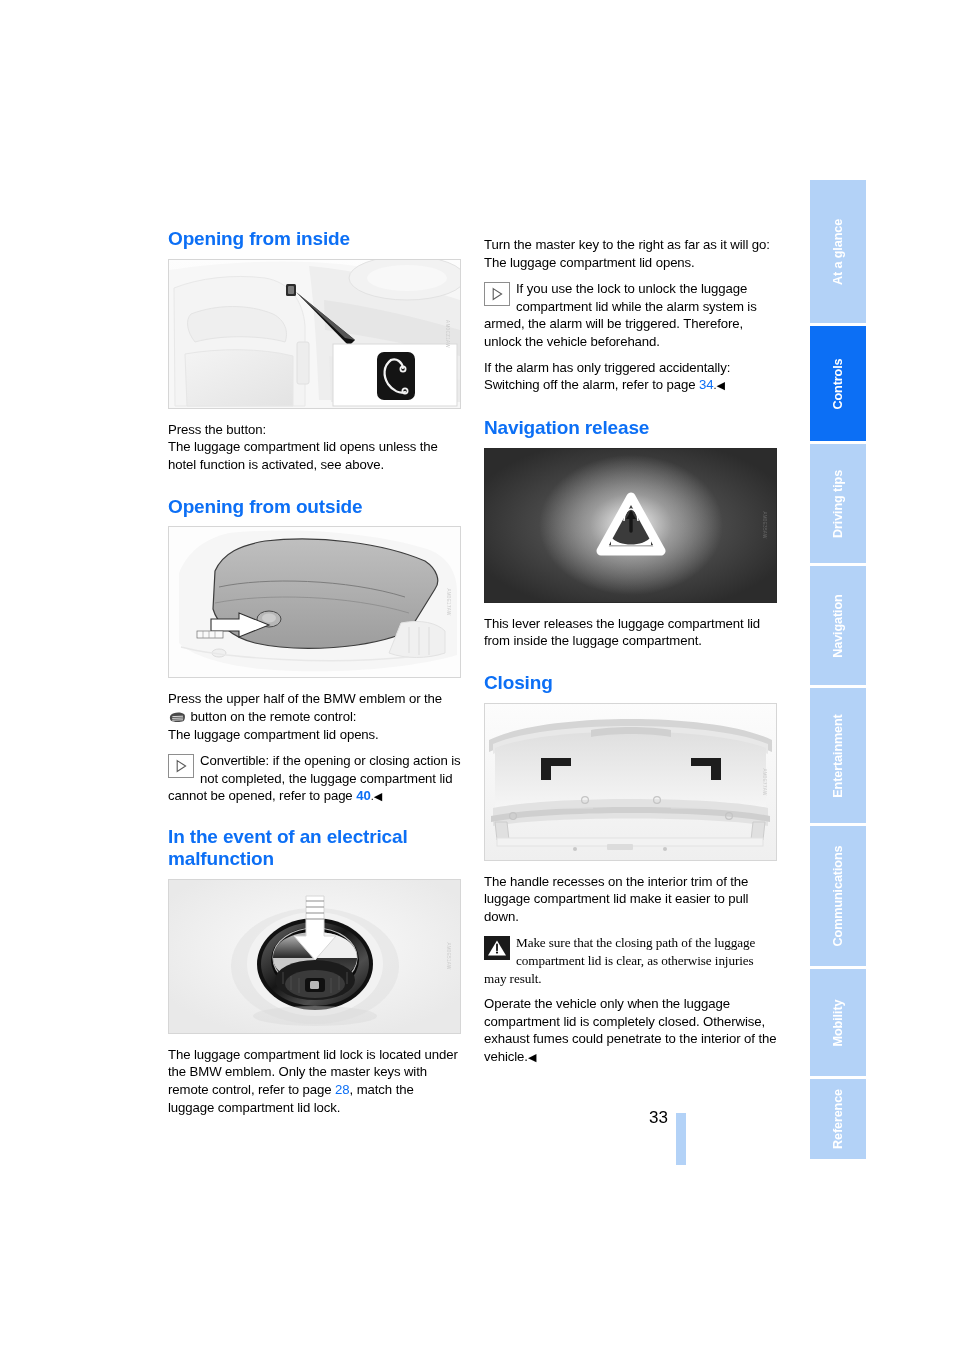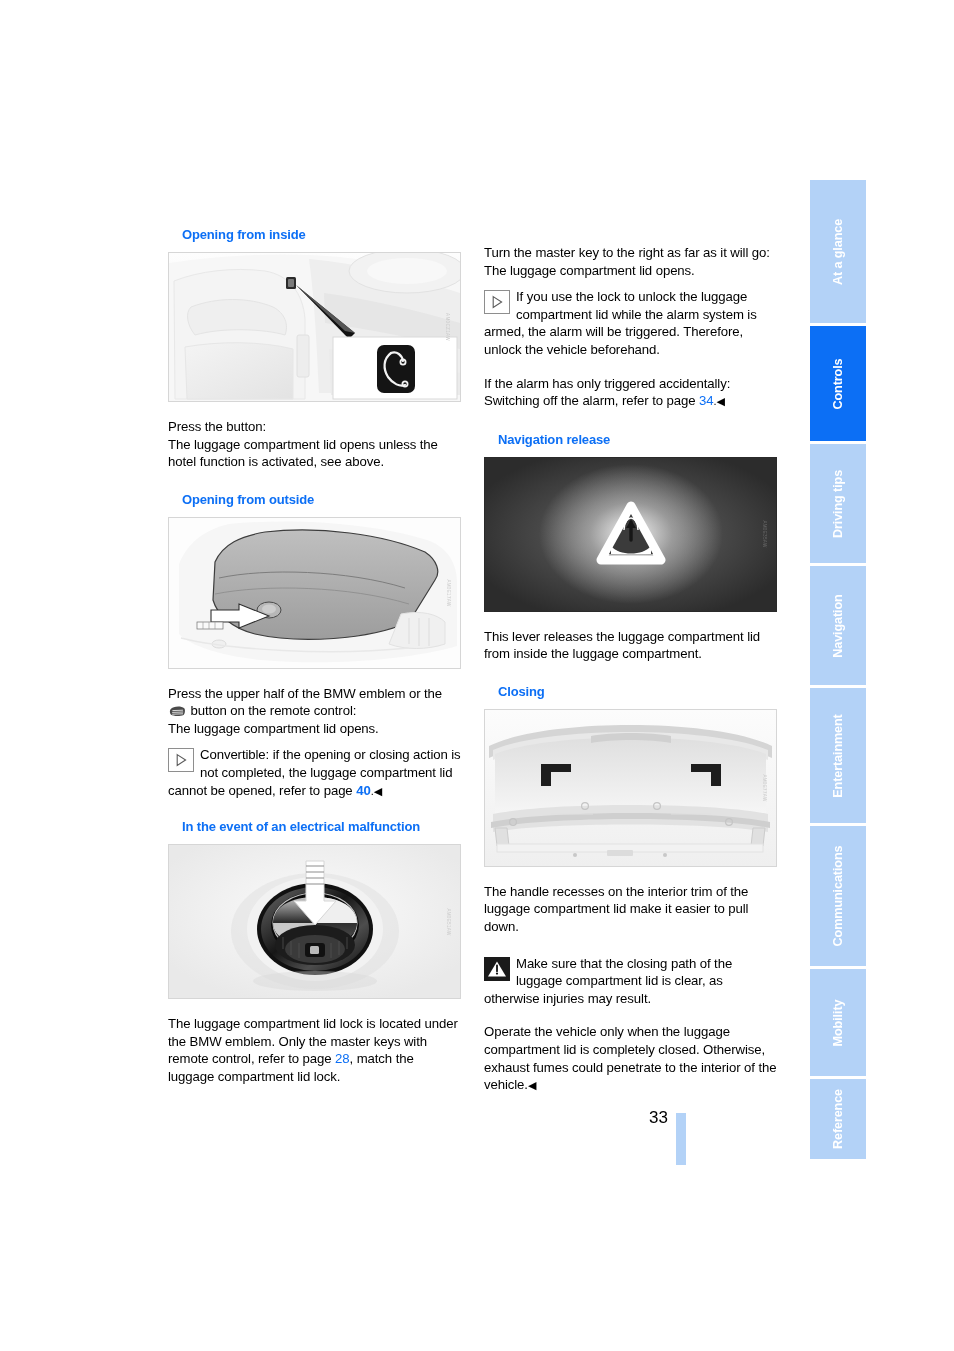--- a/index.html
+++ b/index.html
@@ -27,32 +27,32 @@
   .column {
     position: absolute;
     width: 293px;
     top: 228px;
   }
   #col-left  { left: 168px; }
   #col-right { left: 484px; }
 
   h2.section-heading {
     color: #0c6ff5;
-    font-size: 13px;
+    font-size: 19px;
     font-weight: bold;
-    margin: 0 0 9px 14px;
+    margin: 0 0 9px 0;
     letter-spacing: -0.15px;
     line-height: 1.15;
   }
   h2.section-heading.tight { margin-top: 0; }
 
   p.body-text {
     font-size: 13.2px;
     line-height: 17.6px;
-    margin: 16px 0 0 0;
+    margin: 8px 0 0 0;
     letter-spacing: -0.1px;
   }
   p.body-text + p.body-text { margin-top: 0; }
 
   .pageref { color: #0c6ff5; }
   .endmark {
     font-size: 11px;
     letter-spacing: 0;
   }
 
@@ -419,21 +419,21 @@
         <circle cx="90" cy="145" r="2" fill="#c8c8c8"></circle>
         <circle cx="180" cy="145" r="2" fill="#c8c8c8"></circle>
         <path d="M66 104 L108 104" stroke="#dfdfdf" stroke-width="1.2"></path>
         <path d="M186 104 L226 104" stroke="#dfdfdf" stroke-width="1.2"></path>
       </svg>
       <span class="fig-credit">AM0E77AW</span>
     </div>
 
     <p class="body-text">The handle recesses on the interior trim of the luggage compartment lid make it easier to pull down.</p>
 
-    <div class="note clearfix" style="margin-top:19px;">
+    <div class="note clearfix" style="margin-top:9px;font-family:Liberation Serif, serif;">
       <span class="note-icon icon-warn">
         <svg width="20" height="18" viewBox="0 0 20 18">
           <path d="M10 1.5 L19 16.5 L1 16.5 Z" fill="#ffffff"></path>
           <path d="M10 5.5 L10 11.2" stroke="#111111" stroke-width="1.8" stroke-linecap="round"></path>
           <circle cx="10" cy="13.6" r="1.1" fill="#111111"></circle>
         </svg>
       </span>
       <p class="body-text">Make sure that the closing path of the luggage compartment lid is clear, as otherwise injuries may result.</p>
     </div>
 

